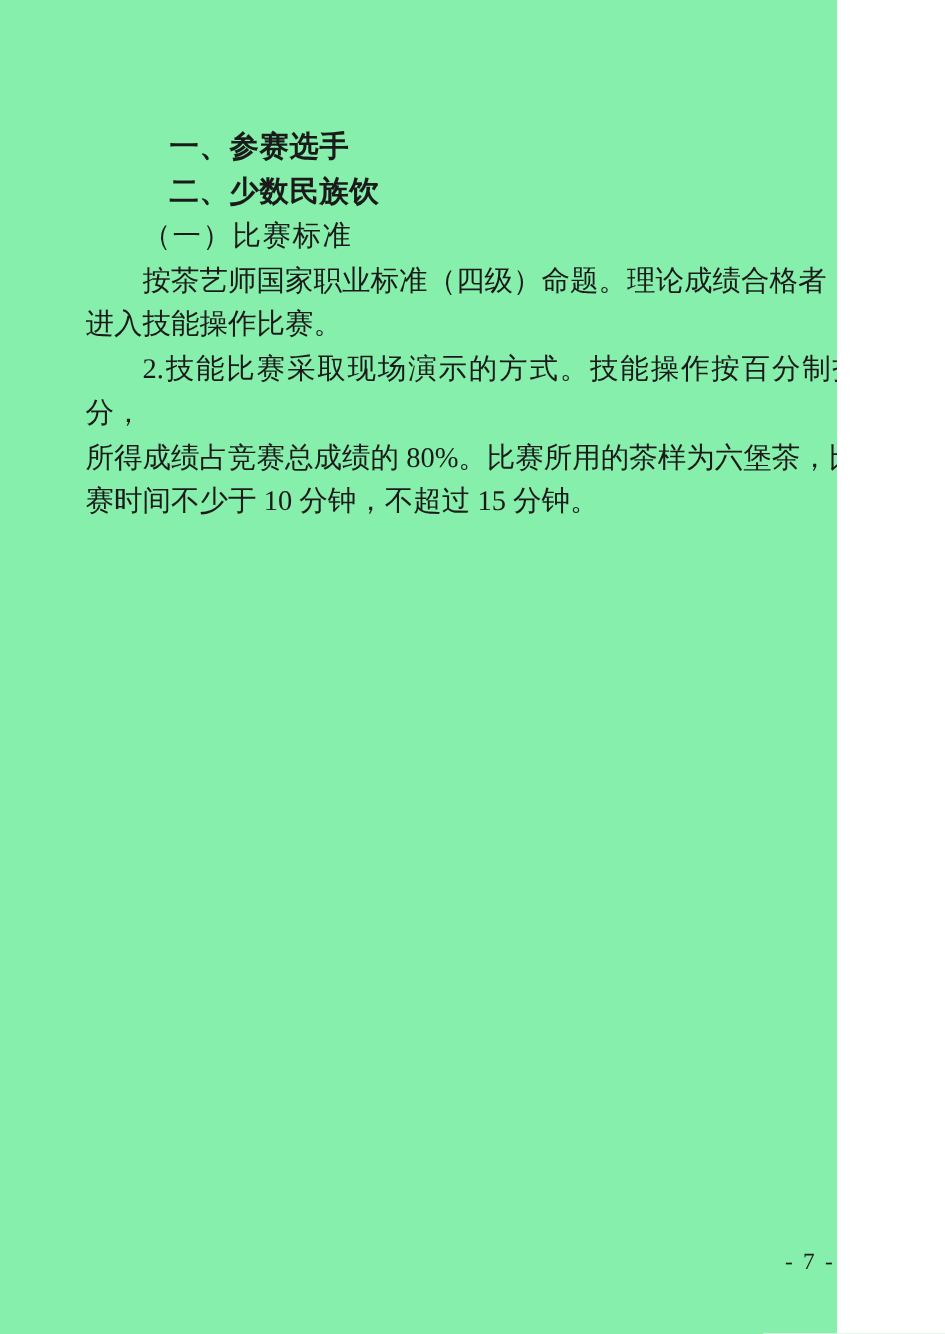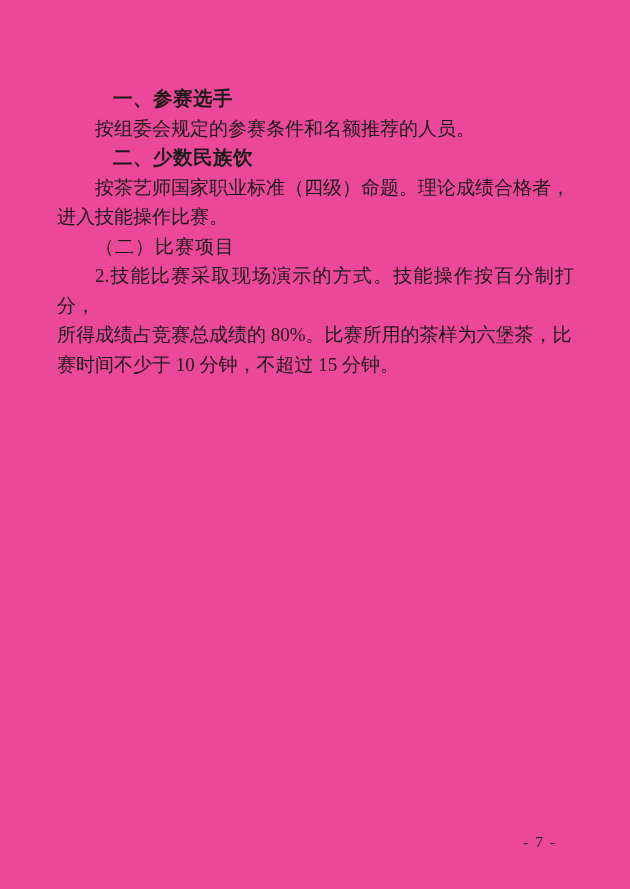--- a/index.html
+++ b/index.html
@@ -2,23 +2,23 @@
 <html><head>
 <meta charset="utf-8">
 <style>
   html, body {
     margin: 0;
     padding: 0;
     background: #ffffff;
   }
   .page {
     position: relative;
-    width: 630px;
+    width: 558px;
     height: 889px;
-    background: #ec4899;
+    background: #86efac;
     overflow: hidden;
     color: #1a1a1a;
     font-family: "Liberation Serif", "DejaVu Serif", serif;
   }
   .content {
     position: absolute;
     left: 57px;
     top: 84px;
     width: 517px;
     font-size: 19px;
@@ -67,31 +67,30 @@
   }
 </style>
 </head>
 <body>
 
 <div class="page">
   <div class="content">
 
     <div class="h1">一、参赛选手</div>
 
-    <p class="para">按组委会规定的参赛条件和名额推荐的人员。</p>
 
     <div class="h1">二、少数民族饮</div>
 
 
 
+    <div class="h2">（一）比赛标准</div>
 
     <p class="para">按茶艺师国家职业标准（四级）命题。理论成绩合格者，
 进入技能操作比赛。</p>
 
-    <div class="h2">（二）比赛项目</div>
 
 
     <p class="para">2.技能比赛采取现场演示的方式。技能操作按百分制打分，
 所得成绩占竞赛总成绩的 80%。比赛所用的茶样为六堡茶，比
 赛时间不少于 10 分钟，不超过 15 分钟。</p>
 
   </div>
 
   <div class="page-number">- 7 -</div>
 </div>

